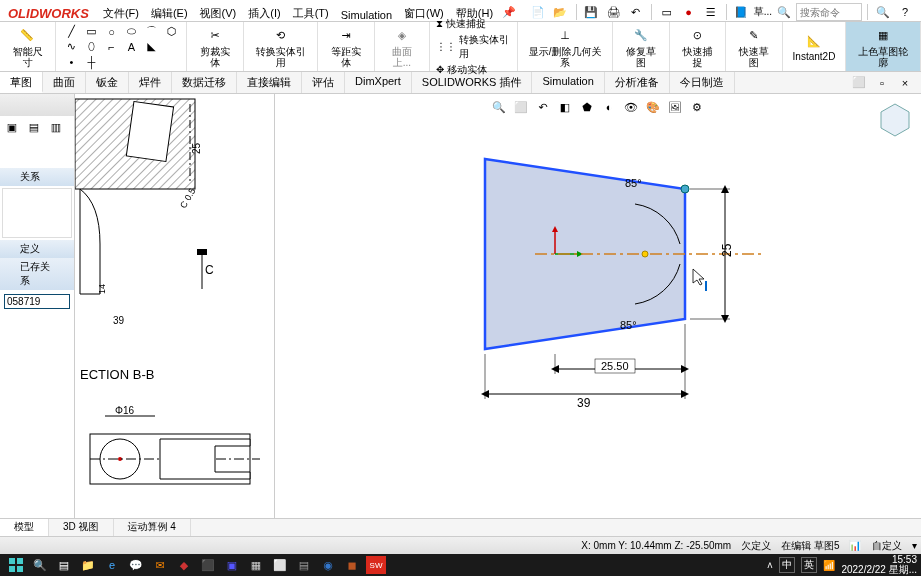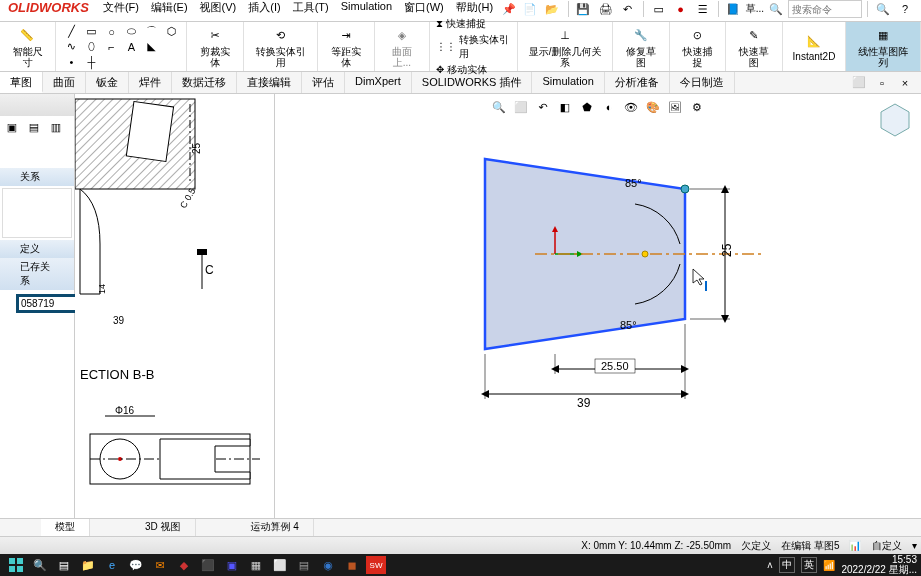--- a/index.html
+++ b/index.html
@@ -1,25 +1,25 @@
 <!DOCTYPE html>
 <html><head>
 <meta charset="utf-8">
 <style>
 * { margin: 0; padding: 0; box-sizing: border-box; font-family: "Microsoft YaHei", sans-serif; }
 body { width: 921px; height: 576px; background: #f0f0f0; overflow: hidden; font-size: 11px; }
 
 
-.menubar { height: 22px; background: #fff; display: flex; align-items: flex-start; border-bottom: 1px solid #ccc; }
+.menubar { height: 22px; background: #fff; display: flex; align-items: flex-end; border-bottom: 1px solid #ccc; }
 .logo { color: #da291c; font-weight: bold; font-size: 13px; padding: 0 8px; font-style: italic; }
 .menu-item { padding: 0 6px; cursor: pointer; font-size: 11px; }
 .menubar-right { margin-left: auto; display: flex; align-items: center; gap: 2px; padding-right: 6px; }
 .toolbar-btn { width: 20px; height: 18px; display: inline-flex; align-items: center; justify-content: center; cursor: pointer; border: 1px solid transparent; }
 .toolbar-sep { width: 1px; height: 16px; background: #ccc; margin: 0 3px; }
-.search-box { width: 74px; height: 18px; border: 1px solid #ccc; font-size: 10px; padding: 0 3px; }
+.search-box { width: 66px; height: 18px; border: 1px solid #ccc; font-size: 10px; padding: 0 3px; }
 
 
 .ribbon { height: 50px; background: #fff; display: flex; border-bottom: 1px solid #ccc; }
 .ribbon-group { display: flex; flex-direction: column; align-items: center; justify-content: center; padding: 2px 6px; border-right: 1px solid #e0e0e0; }
 .ribbon-big-btn { display: flex; flex-direction: column; align-items: center; cursor: pointer; padding: 2px 4px; }
 .ribbon-big-btn .icon-box { width: 24px; height: 20px; display: flex; align-items: center; justify-content: center; }
 .ribbon-big-btn .label { font-size: 10px; text-align: center; line-height: 11px; }
 .ribbon-small-row { display: flex; gap: 2px; }
 .ribbon-small-btn { width: 18px; height: 14px; display: inline-flex; align-items: center; justify-content: center; cursor: pointer; }
 .ribbon-text-item { font-size: 10px; display: flex; align-items: center; gap: 3px; cursor: pointer; padding: 1px 0; }
@@ -30,30 +30,30 @@
 .tab { padding: 3px 10px; font-size: 11px; cursor: pointer; border-right: 1px solid #ddd; }
 .tab.active { background: #fff; border-bottom: 2px solid #fff; }
 .tabstrip-end { margin-left: auto; display: flex; gap: 3px; padding-right: 6px; align-items: center; }
 
 
 .main-area { display: flex; height: calc(576px - 22px - 50px - 22px - 18px - 18px - 22px); }
 .side-panel { width: 75px; background: #fff; border-right: 1px solid #ccc; }
 .side-panel-header { height: 22px; background: linear-gradient(#f0f0f0,#e0e0e0); }
 .side-section { padding: 2px 4px; font-size: 10px; }
 .side-label { background: linear-gradient(#e8f0f8,#d0e0f0); padding: 2px 20px; font-size: 10px; }
-.side-input { width: 100%; border: 3px solid #0c4a6e; font-size: 10px; padding: 1px 2px; margin: 2px 12px; }
+.side-input { width: 100%; border: 1px solid #0c4a6e; font-size: 10px; padding: 1px 2px; margin: 2px 0; }
 
 .drawing-ref { width: 200px; background: #fff; border-right: 1px solid #ccc; position: relative; }
 
 .viewport { flex: 1; background: #fff; position: relative; }
 .view-toolbar { position: absolute; top: 4px; left: 50%; transform: translateX(-50%); display: flex; gap: 2px; }
 
 
 .bottom-tabs { height: 18px; background: #f5f5f5; display: flex; border-top: 1px solid #ccc; font-size: 10px; }
-.bottom-tab { padding: 1px 14px; cursor: pointer; border-right: 1px solid #ddd; margin-left: 41px; }
+.bottom-tab { padding: 1px 14px; cursor: pointer; border-right: 1px solid #ddd; }
 .bottom-tab.active { background: #fff; }
 
 
 .statusbar { height: 18px; background: linear-gradient(#f0f0f0,#e0e0e0); display: flex; align-items: center; font-size: 10px; border-top: 1px solid #ccc; padding: 0 4px; }
 .statusbar .right { margin-left: auto; display: flex; gap: 10px; align-items: center; }
 
 
 .taskbar { height: 22px; background: #1a1a1a; display: flex; align-items: center; padding: 0 4px; }
 .task-icon { width: 20px; height: 18px; margin: 0 2px; cursor: pointer; display: inline-flex; align-items: center; justify-content: center; }
 .taskbar .tray { margin-left: auto; display: flex; align-items: center; gap: 6px; color: #fff; font-size: 10px; }
@@ -186,21 +186,21 @@
   </div>
   <div class="ribbon-group">
     <div class="ribbon-big-btn">
       <div class="icon-box">📐</div>
       <div class="label">Instant2D</div>
     </div>
   </div>
   <div class="ribbon-group ribbon-active">
     <div class="ribbon-big-btn">
       <div class="icon-box">▦</div>
-      <div class="label">线性草图阵列</div>
+      <div class="label">上色草图轮廓</div>
     </div>
   </div>
 </div>
 
 <div class="tabstrip">
   <div class="tab active">草图</div>
   <div class="tab">曲面</div>
   <div class="tab">钣金</div>
   <div class="tab">焊件</div>
   <div class="tab">数据迁移</div>

